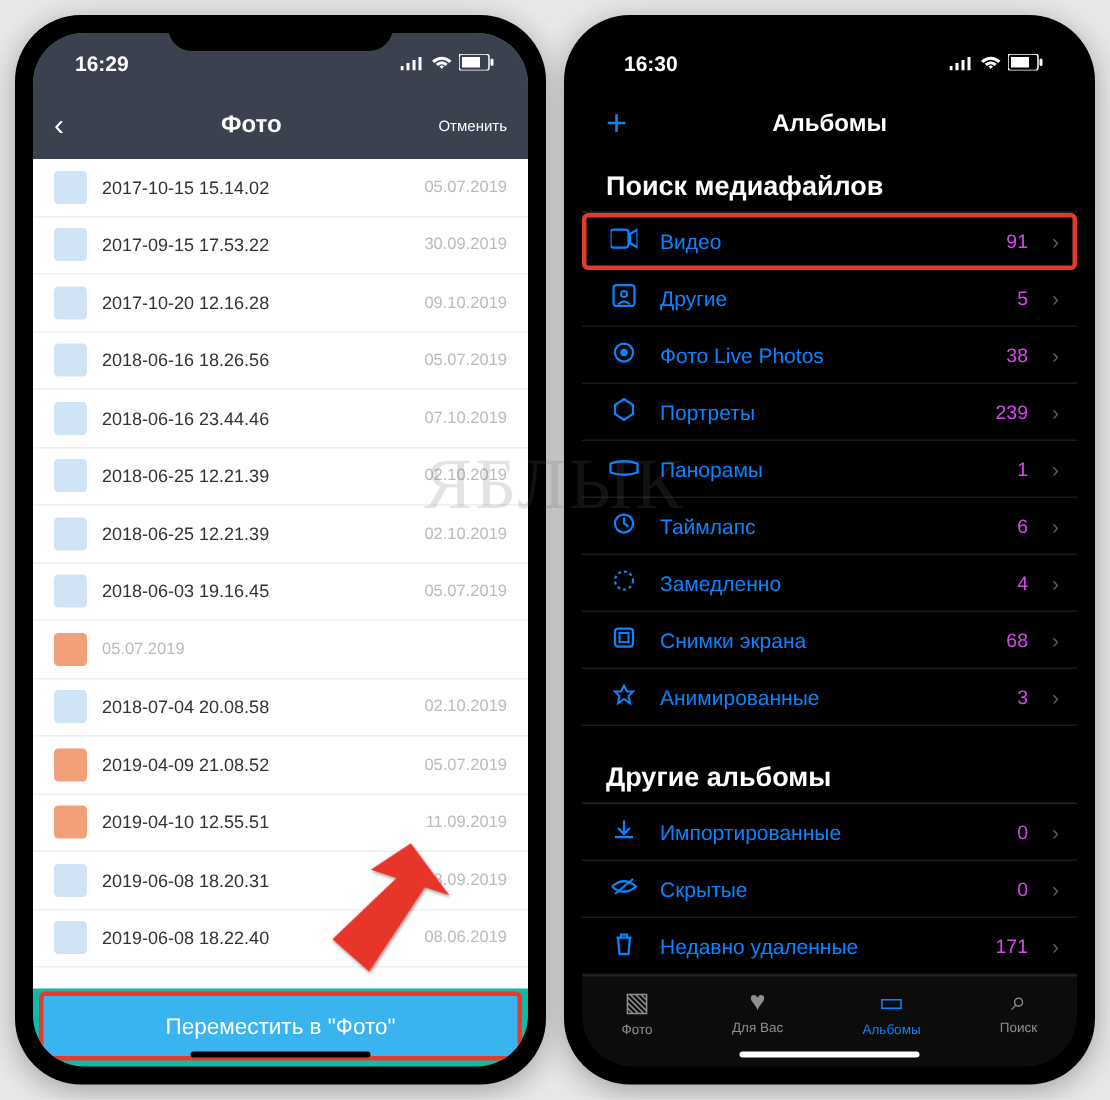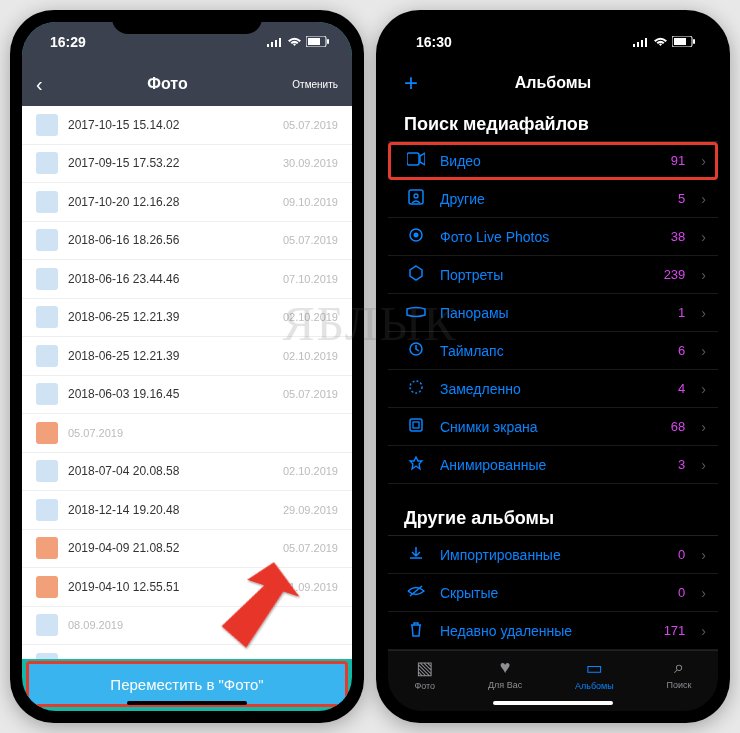--- a/index.html
+++ b/index.html
@@ -266,36 +266,32 @@
         <div class="file-row">
           <div class="thumb orange"></div>
   <span class="date">05.07.2019</span>
         </div>
         <div class="file-row">
           <div class="thumb "></div>
   <span class="name">2018-07-04 20.08.58</span>
   <span class="date">02.10.2019</span>
         </div>
         <div class="file-row">
-          <div class="thumb "></div>
-  <span class="name">2018-12-14 19.20.48</span>
-  <span class="date">29.09.2019</span>
-        </div>
-        <div class="file-row">
           <div class="thumb orange"></div>
   <span class="name">2019-04-09 21.08.52</span>
   <span class="date">05.07.2019</span>
         </div>
         <div class="file-row">
           <div class="thumb orange"></div>
   <span class="name">2019-04-10 12.55.51</span>
   <span class="date">11.09.2019</span>
         </div>
         <div class="file-row">
           <div class="thumb "></div>
+  <span class="name">2019-06-08 18.20.31</span>
   <span class="date">08.09.2019</span>
         </div>
         <div class="file-row">
           <div class="thumb "></div>
   <span class="name">2019-06-08 18.22.40</span>
   <span class="date">08.06.2019</span>
         </div>
       </div>
     <div class="move-btn">Переместить в "Фото"</div>
     <div class="home-ind-left"></div>

